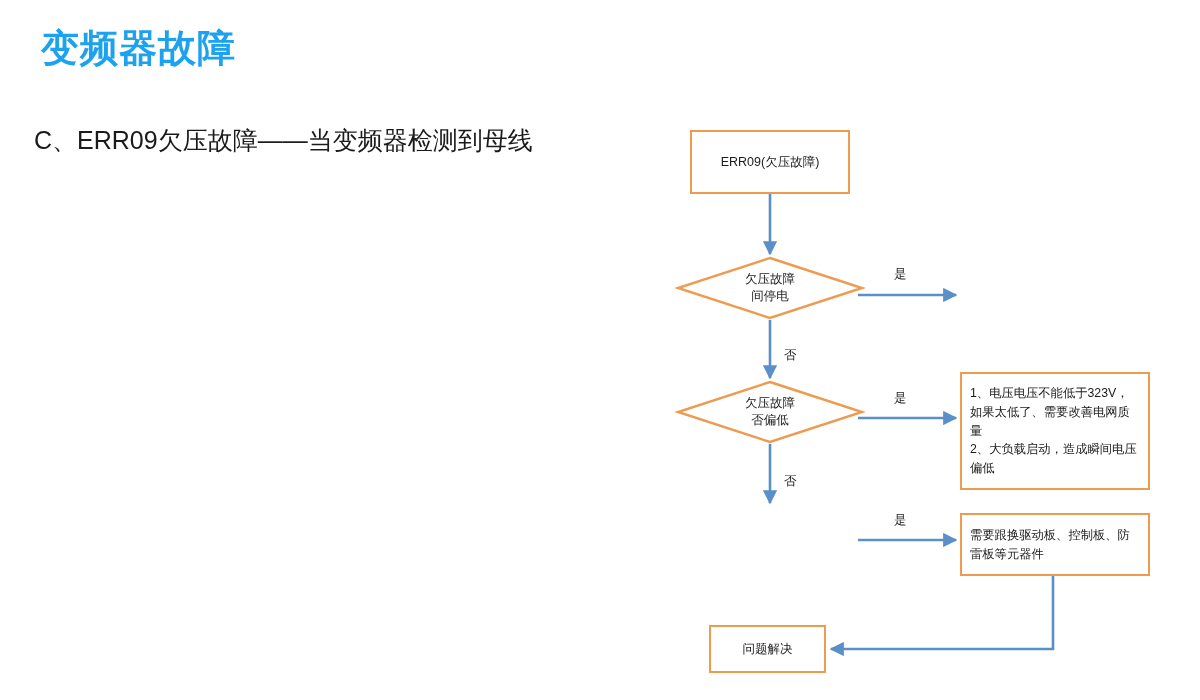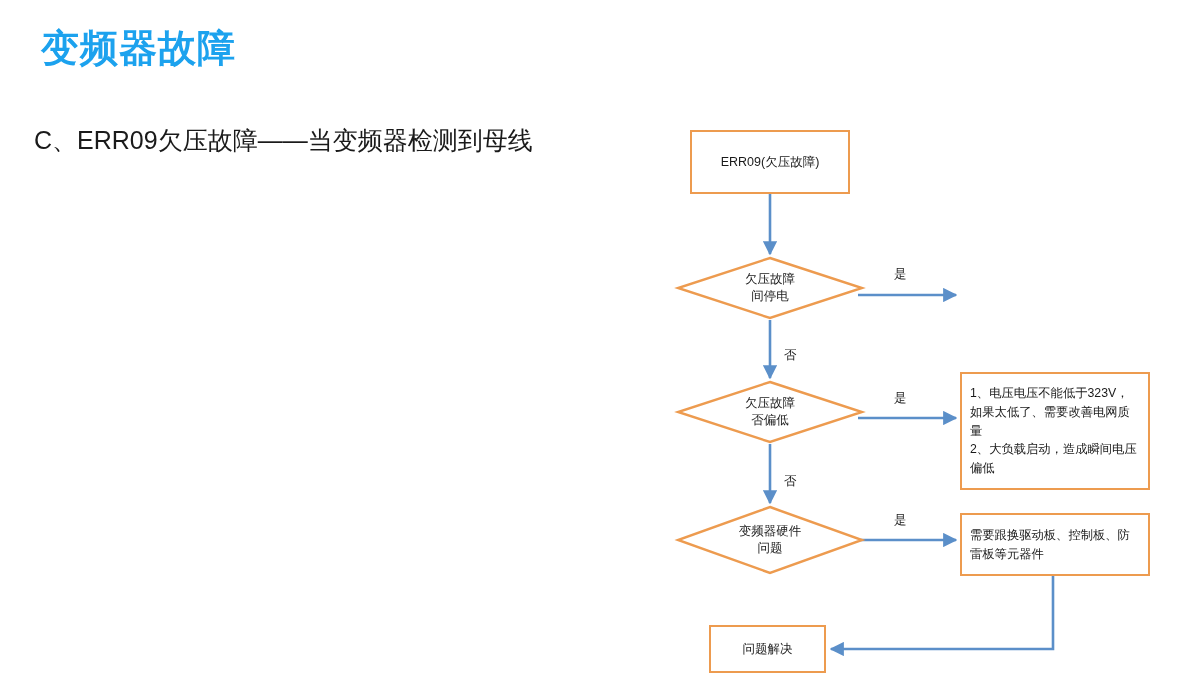--- a/index.html
+++ b/index.html
@@ -179,27 +179,20 @@
     </svg>
     <span class="node-label">欠压故障
 否偏低</span>
   </div>
 
   <div class="node box box-left-align" style="left:952px; top:372px; width:190px; height:118px;">
     <span class="node-label" style="white-space: pre-line;">1、电压电压不能低于323V，如果太低了、需要改善电网质量
 2、大负载启动，造成瞬间电压偏低</span>
   </div>
 
-  <div class="diamond" style="left:668px; top:505px; width:188px; height:70px;">
-    <svg width="188" height="70" viewBox="0 0 188 70">
-      <polygon points="94,2 186,35 94,68 2,35" fill="#ffffff" stroke="#ED9B4F" stroke-width="2.4"></polygon>
-    </svg>
-    <span class="node-label">变频器硬件
-问题</span>
-  </div>
 
   <div class="node box box-left-align" style="left:952px; top:513px; width:190px; height:63px;">
     <span class="node-label">需要跟换驱动板、控制板、防雷板等元器件</span>
   </div>
 
   <div class="node box" style="left:701px; top:625px; width:117px; height:48px;">
     <span class="node-label">问题解决</span>
   </div>
 
   <span class="edge-label" style="left:886px; top:266px;">是</span>

